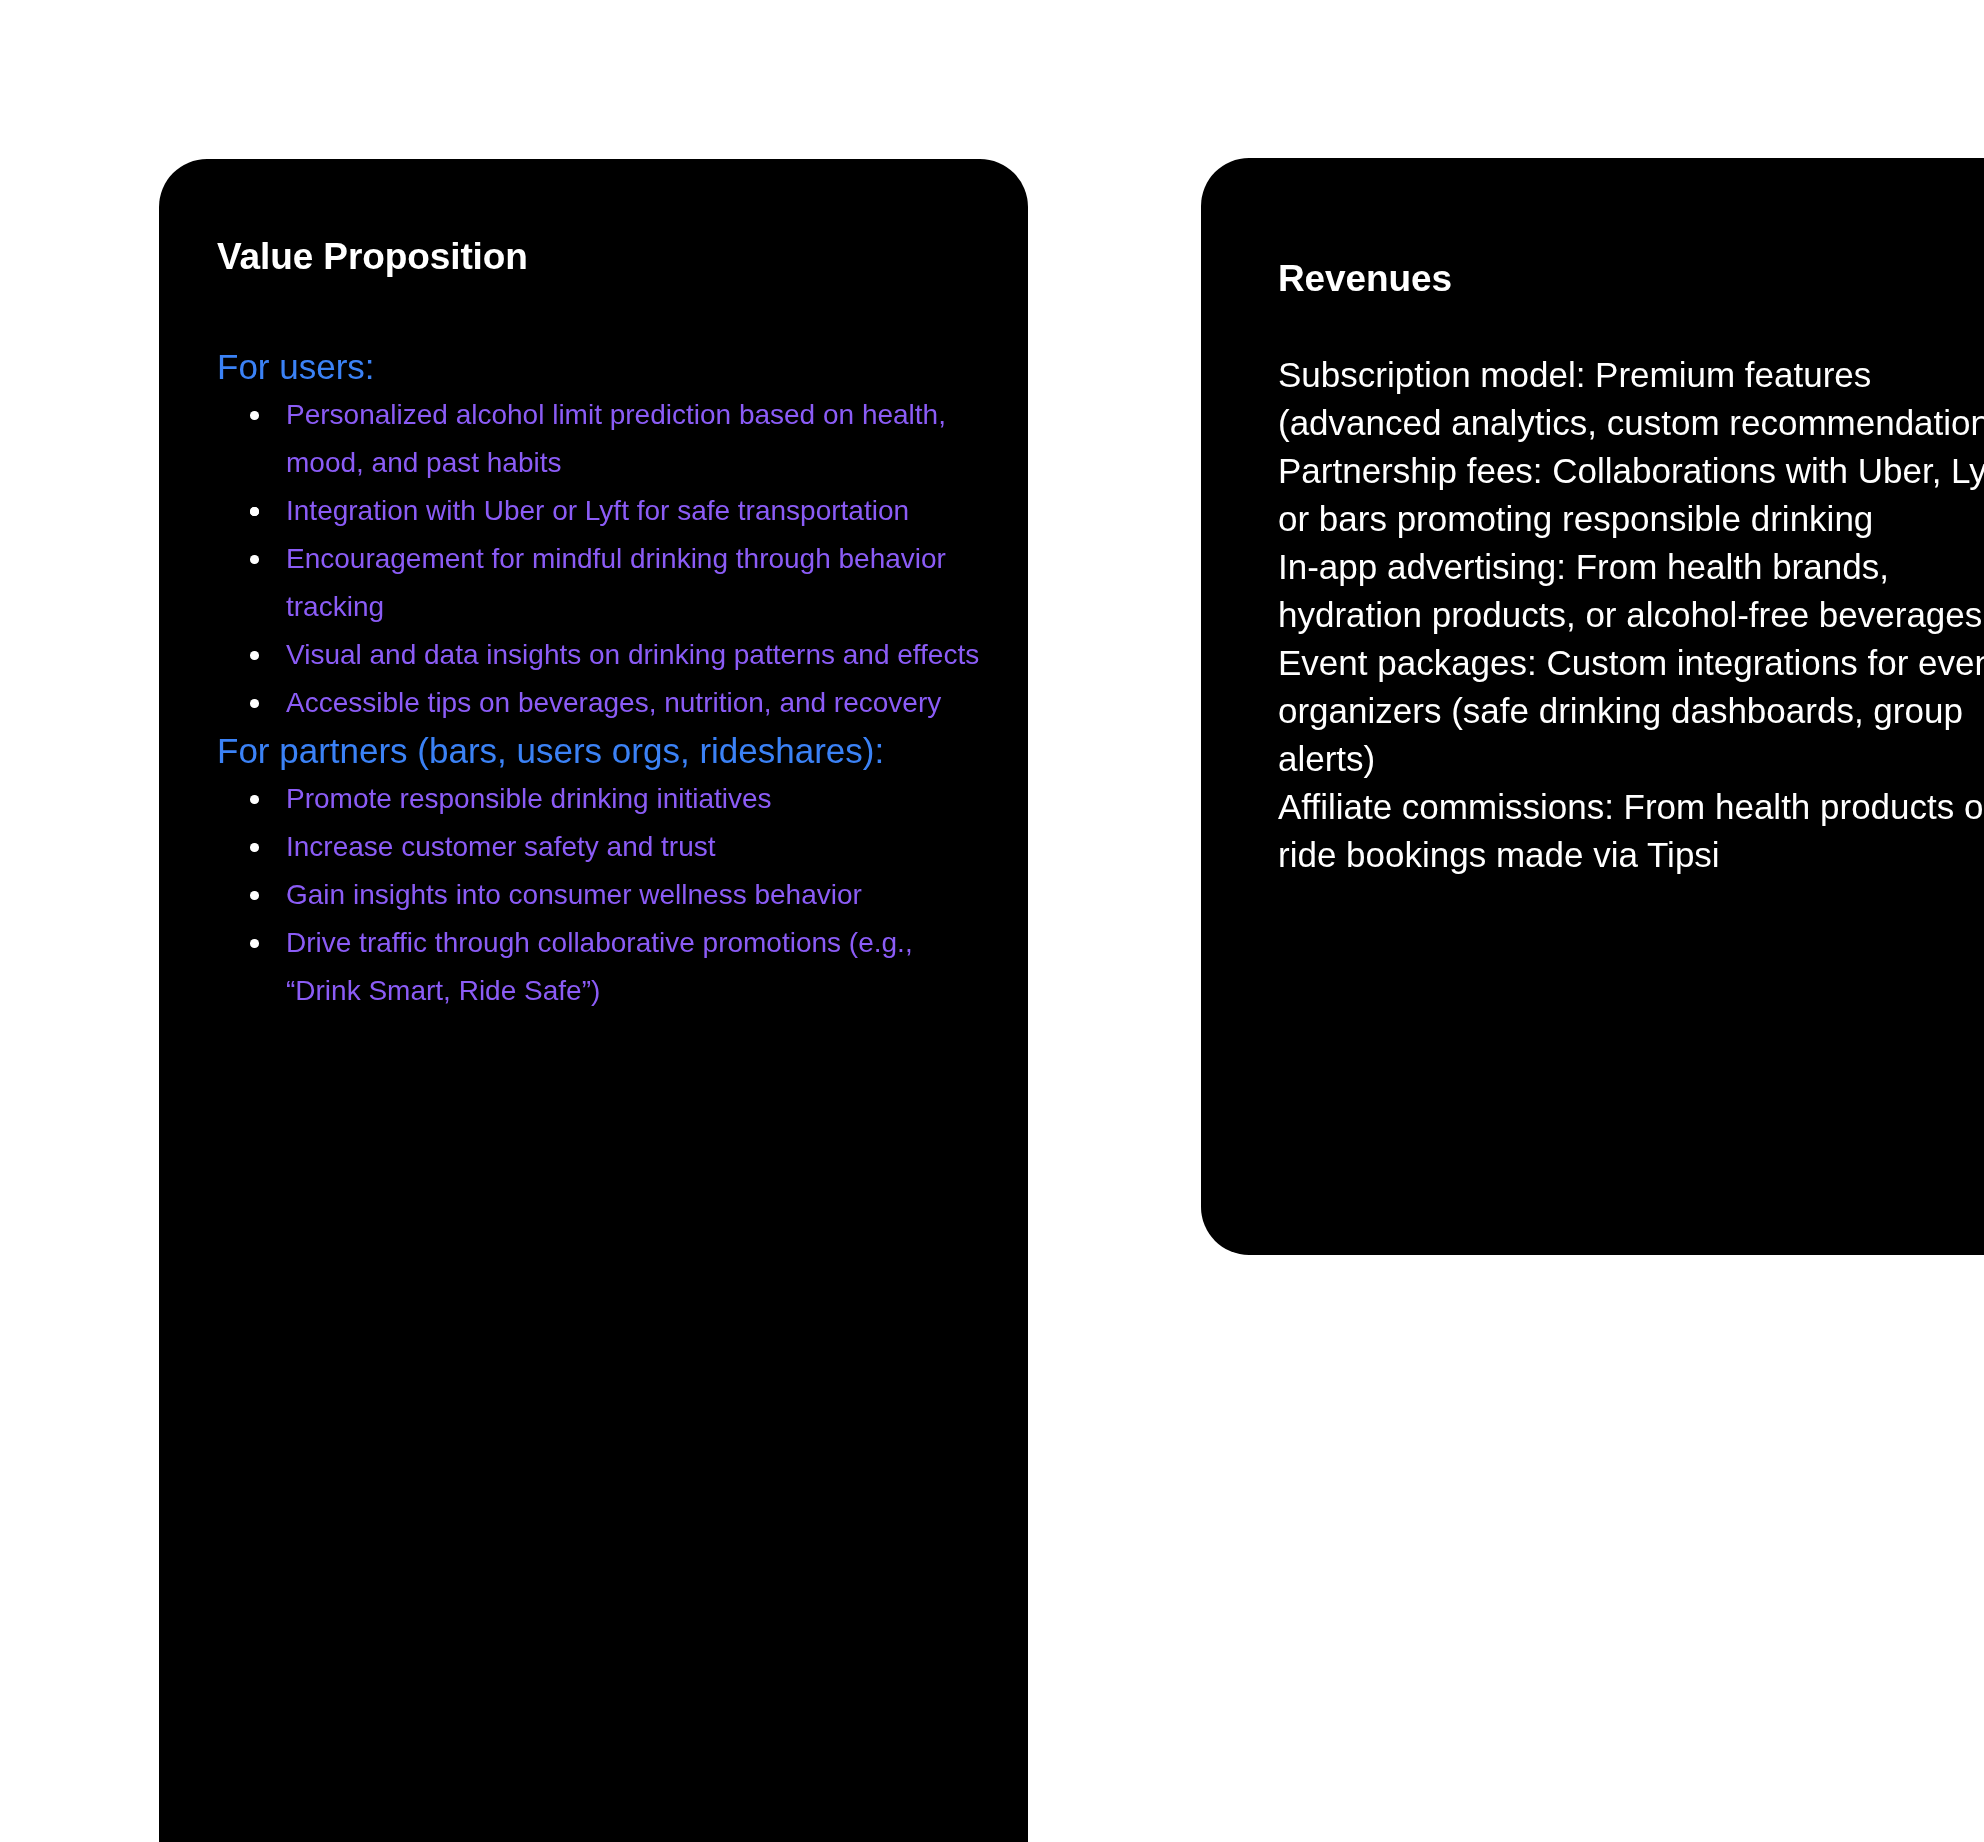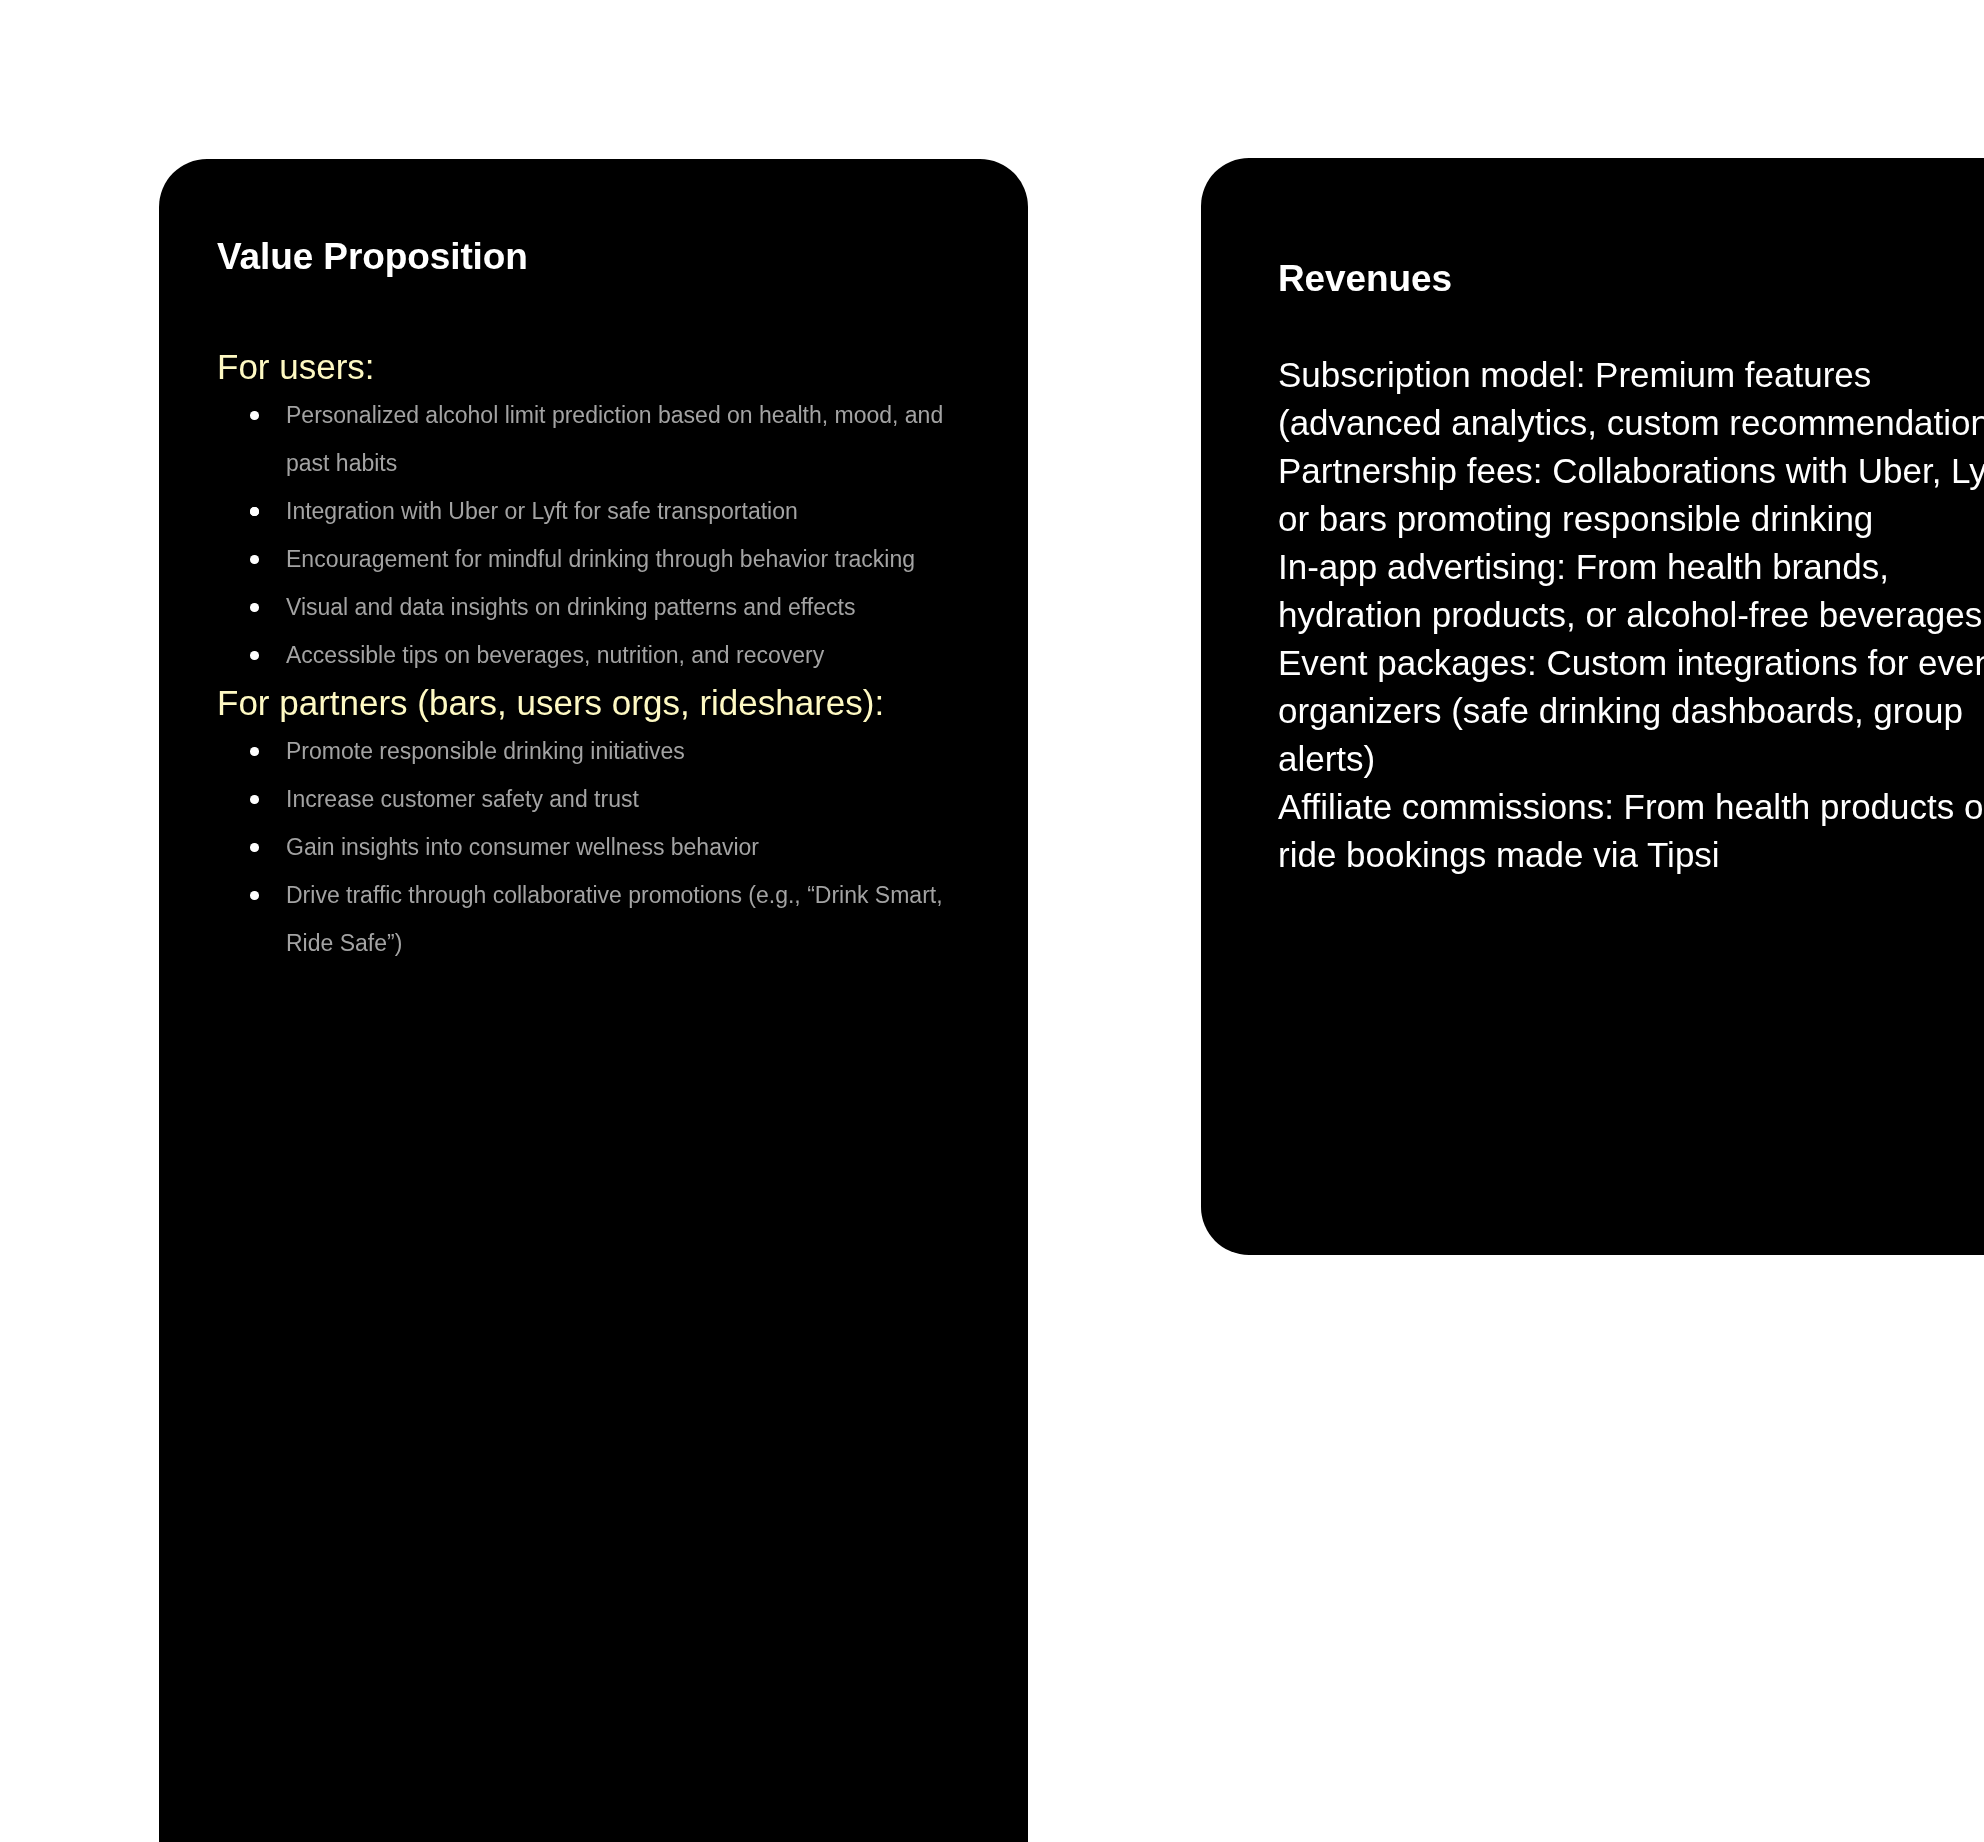--- a/index.html
+++ b/index.html
@@ -57,35 +57,35 @@
     font-weight: 400;
     line-height: 48px;
     margin: 0;
   }
 
   
   .title-gap-vp { height: 66px; }
   .title-gap-rev { height: 52px; }
 
   .group-label {
-    color: #fef9c3;
+    color: #3b82f6;
     font-size: 35px;
     line-height: 48px;
     white-space: pre-wrap;
   }
 
   ul.bullets {
     list-style: none;
     margin: 0;
     padding: 0;
   }
   ul.bullets > li {
     position: relative;
-    color: #a3a3a3;
-    font-size: 23px;
+    color: #8b5cf6;
+    font-size: 28px;
     line-height: 48px;
     padding-left: 69px;
   }
   ul.bullets > li > .bullet-dot {
     position: absolute;
     left: 33px;
     top: 20px;
     width: 8.7px;
     height: 8.7px;
     border-radius: 50%;

